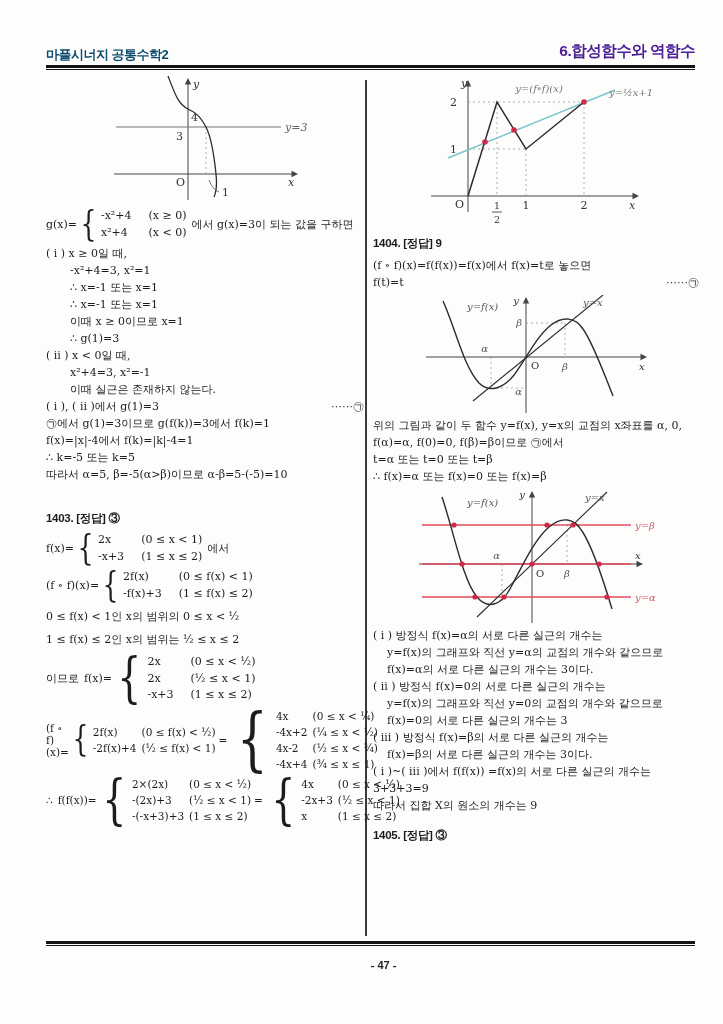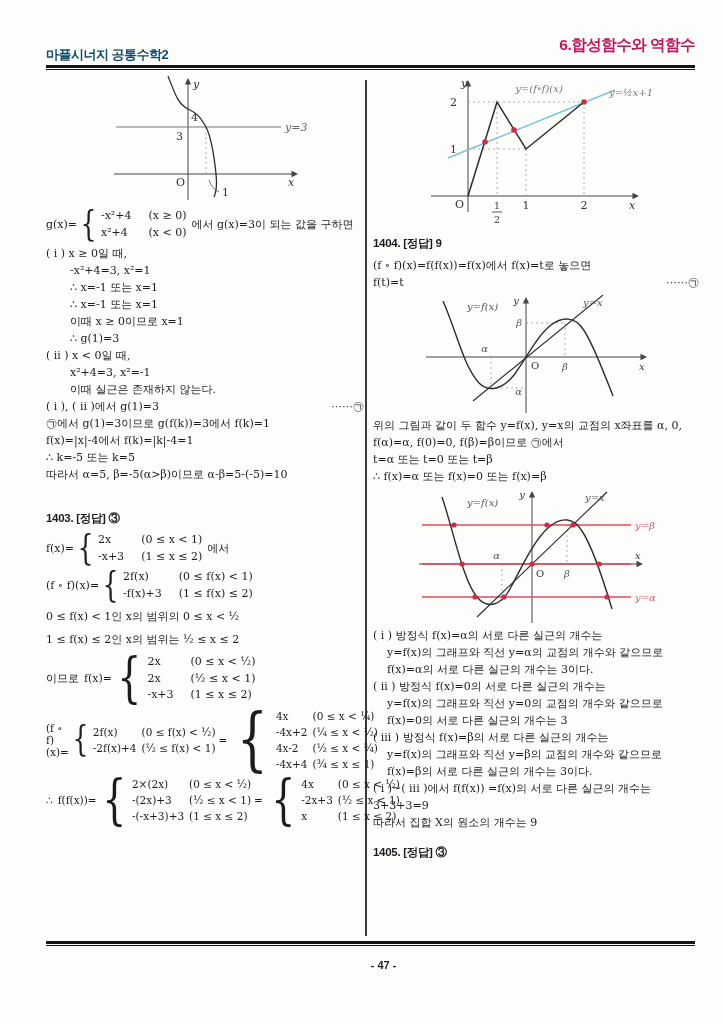--- a/index.html
+++ b/index.html
@@ -3,22 +3,22 @@
 <meta charset="utf-8">
 <style>
   html,body{margin:0;padding:0;}
   body{
     width:723px;height:1024px;position:relative;background:#fdfdfc;
     font-family:"DejaVu Serif","Liberation Serif",serif;color:#1c1c1c;
     overflow:hidden;
   }
   .hdr-left{position:absolute;left:46px;top:46px;font-family:"Liberation Sans",sans-serif;
     font-weight:bold;font-size:13px;color:#0c4a6e;letter-spacing:-0.5px;}
-  .hdr-right{position:absolute;right:28px;top:35px;font-family:"Liberation Sans",sans-serif;
-    font-weight:bold;font-size:15.5px;color:#be185d;letter-spacing:-0.5px;}
+  .hdr-right{position:absolute;right:28px;top:41px;font-family:"Liberation Sans",sans-serif;
+    font-weight:bold;font-size:15.5px;color:#4c1d95;letter-spacing:-0.5px;}
   .rule{position:absolute;left:46px;right:28px;}
   .rule .thick{height:2.5px;background:#141414;}
   .rule .thin{height:1px;background:#141414;margin-top:1.5px;}
   #rule-top{top:65px;}
   #rule-bot{top:941px;}
   .pageno{position:absolute;left:0;right:0;top:959px;text-align:center;
     font-family:"Liberation Sans",sans-serif;font-weight:bold;font-size:11px;color:#222;margin-left:44px;}
   #divider{position:absolute;left:365px;top:80px;height:856px;width:1.5px;background:#3a3a3a;}
   #colL{position:absolute;left:46px;top:76px;width:318px;}
   #colR{position:absolute;left:373px;top:76px;width:326px;}
@@ -324,21 +324,20 @@
     </svg>
   </div>
 
   <div class="ln">( i ) 방정식 f(x)=α의 서로 다른 실근의 개수는</div>
   <div class="ln ind2">y=f(x)의 그래프와 직선 y=α의 교점의 개수와 같으므로</div>
   <div class="ln ind2">f(x)=α의 서로 다른 실근의 개수는 3이다.</div>
   <div class="ln">( ii ) 방정식 f(x)=0의 서로 다른 실근의 개수는</div>
   <div class="ln ind2">y=f(x)의 그래프와 직선 y=0의 교점의 개수와 같으므로</div>
   <div class="ln ind2">f(x)=0의 서로 다른 실근의 개수는 3</div>
   <div class="ln">( iii ) 방정식 f(x)=β의 서로 다른 실근의 개수는</div>
-  <div class="ln ind2">y=f(x)의 그래프와 직선 y=β의 교점의 개수와 같으므로</div>
   <div class="ln ind2">f(x)=β의 서로 다른 실근의 개수는 3이다.</div>
   <div class="ln">( i )~( iii )에서 f(f(x)) =f(x)의 서로 다른 실근의 개수는</div>
   <div class="ln">3+3+3=9</div>
   <div class="ln">따라서 집합 X의 원소의 개수는 9</div>
 
   <div class="shead m35">1405. [정답] ③</div>
 </div>
 
 <div class="rule" id="rule-bot">
     <div class="thick"></div>

